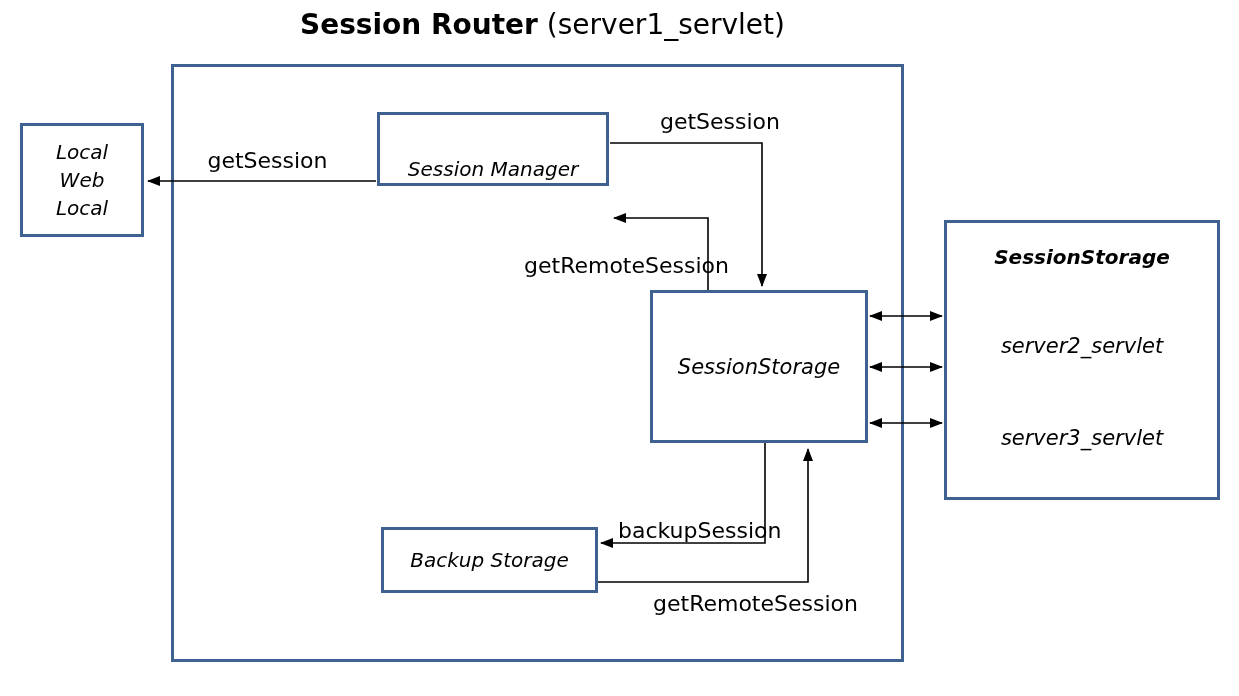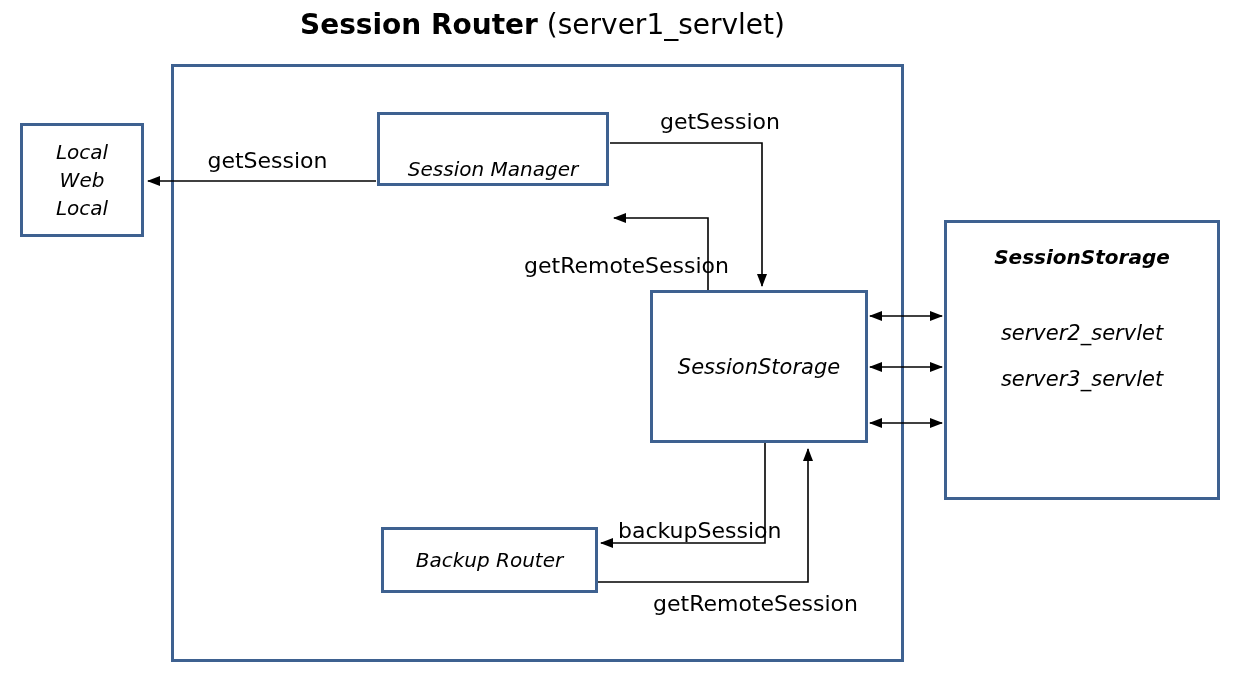--- a/index.html
+++ b/index.html
@@ -37,22 +37,22 @@
   .lwe{left:20px;top:123px;width:124px;height:114px;flex-direction:column;}
   .sm{left:377px;top:112px;width:232px;height:74px;align-items:flex-end;}
   .ssc{left:650px;top:290px;width:218px;height:153px;font-size:21px;}
   .bs{left:381px;top:527px;width:217px;height:66px;}
   .ssr{
     left:944px;top:220px;width:276px;height:280px;
     flex-direction:column;justify-content:flex-start;
     font-size:21px;
   }
   .ssr-title{margin-top:20px;font-weight:bold;font-size:20px;}
-  .ssr-item{margin-top:22px;line-height:24px;}
-  .ssr-item.first{margin-top:50px;}
+  .ssr-item{margin-top:68px;line-height:24px;}
+  .ssr-item.first{margin-top:63px;}
   .arrow-label{
     position:absolute;font-size:22px;text-align:center;white-space:nowrap;
   }
   .lbl-getsession-left{left:180px;top:148px;width:175px;}
   .lbl-getsession-down{left:645px;top:109px;width:150px;}
   .lbl-getremotesession{left:524px;top:253px;width:195px;}
   .lbl-backupsession{left:618px;top:518px;width:160px;}
   .lbl-getbackupsession{left:653px;top:591px;width:190px;}
   svg.arrows{
     position:absolute;left:0;top:0;width:1239px;height:696px;
@@ -80,21 +80,21 @@
 
   <div class="box sm">
     <span>Session Manager</span>
   </div>
 
   <div class="box ssc">
     <span>SessionStorage</span>
   </div>
 
   <div class="box bs">
-    <span>Backup Router</span>
+    <span>Backup Storage</span>
   </div>
 
   <div class="box ssr">
     <span class="ssr-title">SessionStorage</span>
     <span class="ssr-item first">server2_servlet</span>
     <span class="ssr-item">server3_servlet</span>
   </div>
 
   <svg class="arrows" viewBox="0 0 1239 696" xmlns="http://www.w3.org/2000/svg">
     <defs>

